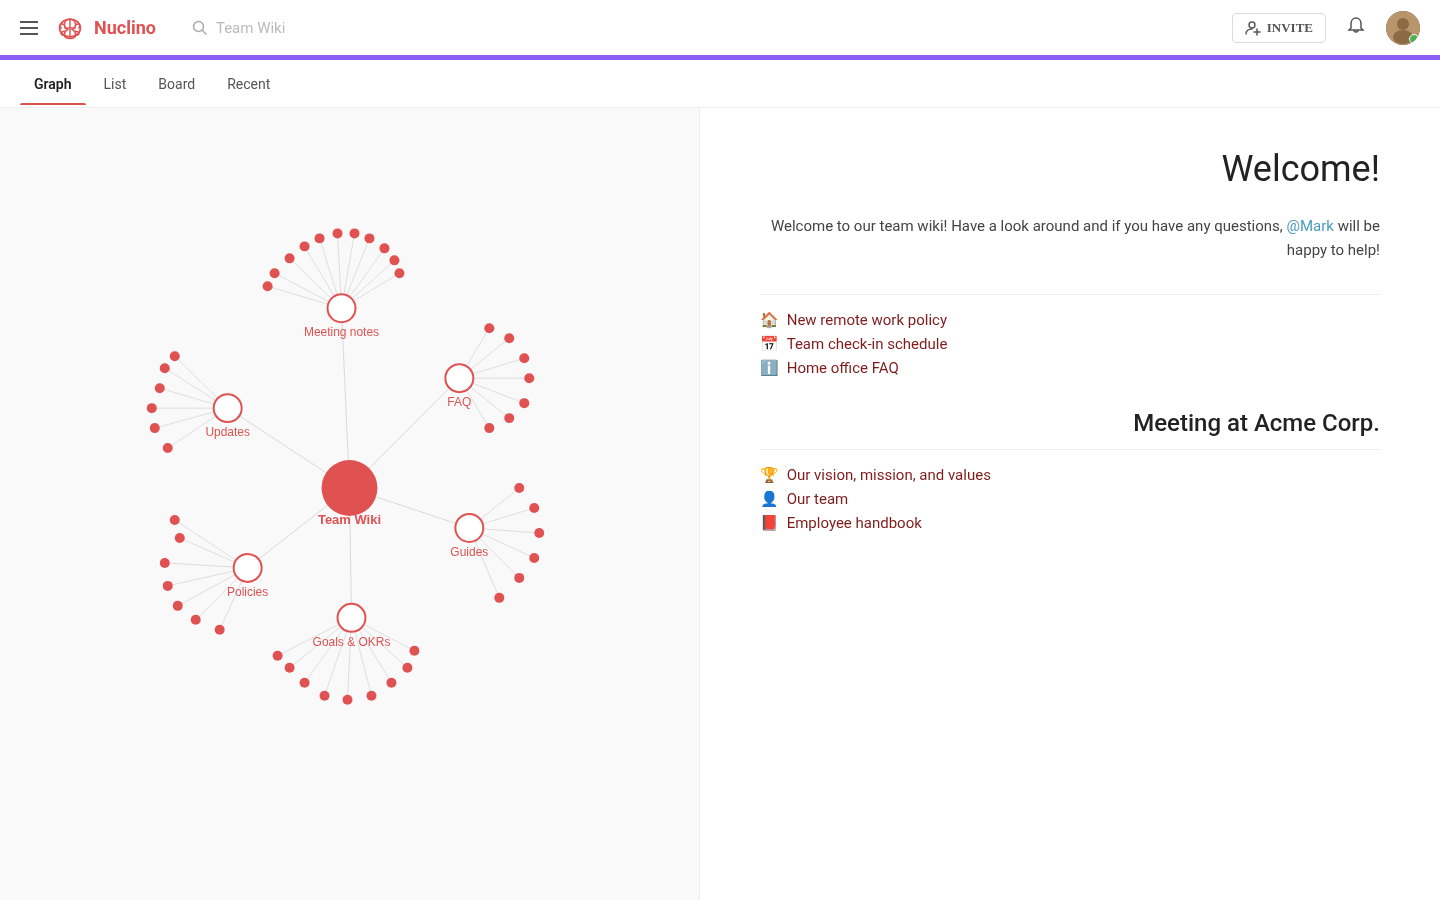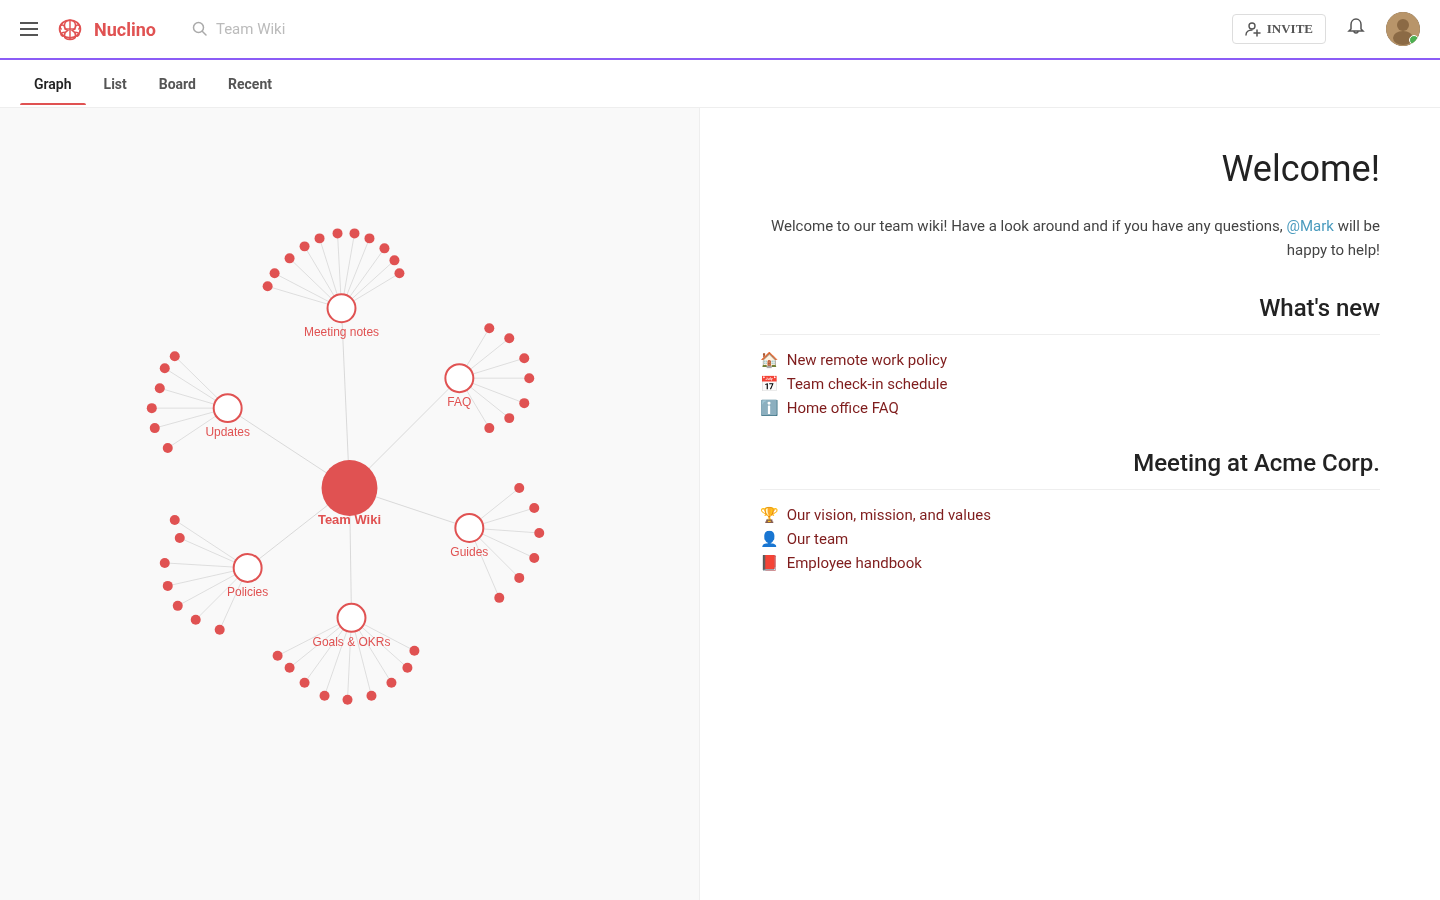--- a/index.html
+++ b/index.html
@@ -4,21 +4,21 @@
   <style>
     * { box-sizing: border-box; margin: 0; padding: 0; }
     body { font-family: -apple-system, BlinkMacSystemFont, 'Segoe UI', Roboto, sans-serif; background: #fff; color: #333; height: 900px; overflow: hidden; }
 
     
     .header {
       display: flex;
       align-items: center;
       padding: 0 20px;
       height: 60px;
-      border-bottom: 2px solid #8b5cf6;
+      border-bottom: 5px solid #8b5cf6;
       background: #fff;
     }
     .header-left { display: flex; align-items: center; gap: 16px; }
     .hamburger-icon { cursor: pointer; display: flex; flex-direction: column; gap: 4px; }
     .hamburger-icon span { display: block; width: 18px; height: 2px; background: #555; }
     .logo-area { display: flex; align-items: center; gap: 8px; cursor: pointer; }
     .logo-brain {
       width: 32px; height: 32px;
     }
     .logo-text { font-size: 18px; font-weight: 700; color: #e05252; }
@@ -43,21 +43,21 @@
       border-bottom: 1px solid #eee;
       height: 48px;
       gap: 4px;
     }
     .tab {
       padding: 12px 14px;
       font-size: 14px;
       cursor: pointer;
       color: #555;
       position: relative;
-      font-weight: 700;
+      font-weight: 400;
     }
     .tab.active { color: #222; font-weight: 600; }
     .tab.active::after {
       content: '';
       position: absolute;
       bottom: -1px; left: 0; right: 0;
       height: 2px;
       background: #e05252;
       border-radius: 2px 2px 0 0;
     }
@@ -377,21 +377,20 @@
   <div class="content-panel">
 
     <h1>Welcome!</h1>
 
     <p class="intro-text">
       <span>Welcome to our team wiki! Have a look around and if you have any questions,</span>
       <a href="#" class="mention">@Mark</a>
       <span>will be happy to help!</span>
     </p>
 
-    <h2 class="section-title">What's new</h2>
     <hr class="section-divider">
 
     <ul class="link-list">
       <li>
         <span>🏠</span>
         <a href="#">New remote work policy</a>
       </li>
       <li>
         <span>📅</span>
         <a href="#">Team check-in schedule</a>

